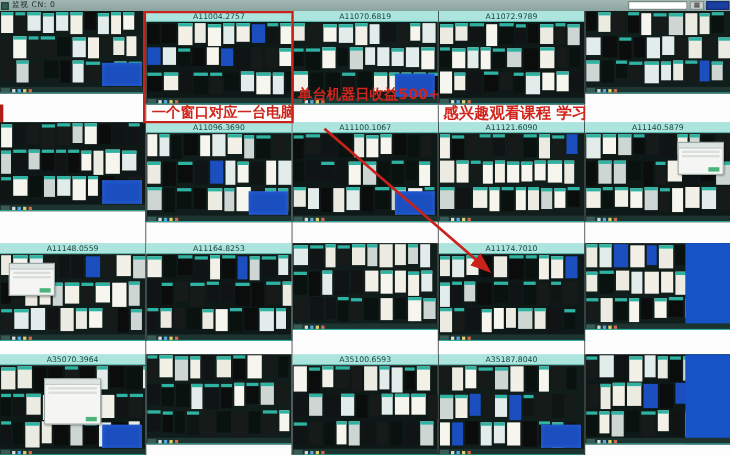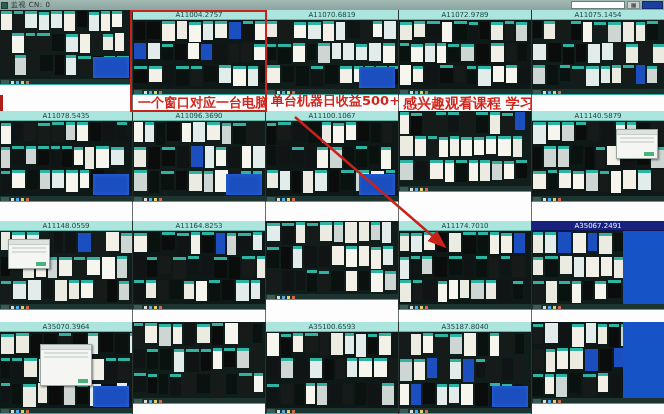--- a/index.html
+++ b/index.html
@@ -89,39 +89,37 @@
         <div class="panel">
           <div class="phead">A11072.9789</div>
           <div class="pbody" style="height: 75px; background: rgb(14, 25, 23);">
             <div class="thumbrow" style="height: 22px;"><div class="thumb" style="width: 12px; height: 18px; margin: 2px 1px 0px; background: rgb(236, 235, 226); border-top: 3px solid rgb(46, 178, 162);"></div><div class="thumb" style="width: 11px; height: 16px; margin: 1px 1px 0px; background: rgb(236, 235, 226); border-top: 3px solid rgb(46, 178, 162);"></div><div class="thumb" style="width: 13px; height: 16px; margin: 1px 1px 0px; background: rgb(17, 20, 20); border-top: 3px solid rgb(46, 178, 162);"></div><div class="thumb" style="width: 10px; height: 20px; margin: 2px 1px 0px; background: rgb(246, 245, 238);"></div><div class="thumb" style="width: 13px; height: 19px; margin: 1px 1px 0px; background: rgb(10, 18, 16); border-top: 3px solid rgb(46, 178, 162);"></div><div class="thumb" style="width: 9px; height: 17px; margin: 2px 1px 0px; background: rgb(17, 20, 20); border-top: 3px solid rgb(46, 178, 162);"></div><div class="thumb" style="width: 9px; height: 17px; margin: 2px 1px 0px; background: rgb(11, 13, 13);"></div><div class="thumb" style="width: 12px; height: 18px; margin: 2px 1px 0px; background: rgb(236, 235, 226); border-top: 3px solid rgb(46, 178, 162);"></div><div class="thumb" style="width: 9px; height: 20px; margin: 1px 1px 0px; background: rgb(22, 26, 25); border-top: 3px solid rgb(46, 178, 162);"></div><div class="thumb" style="width: 11px; height: 19px; margin: 2px 1px 0px; background: rgb(205, 214, 211); border-top: 3px solid rgb(46, 178, 162);"></div></div>
             <div class="thumbrow" style="height: 22px;"><div class="thumb" style="width: 9px; height: 18px; margin: 1px 1px 0px; background: rgb(10, 18, 16); border-top: 3px solid rgb(46, 178, 162);"></div><div class="thumb" style="width: 12px; height: 18px; margin: 2px 1px 0px; background: rgb(246, 245, 238); border-top: 3px solid rgb(46, 178, 162);"></div><div class="thumb" style="width: 10px; height: 19px; margin: 1px 1px 0px; background: rgb(226, 236, 234); border-top: 3px solid rgb(46, 178, 162);"></div><div class="thumb" style="width: 9px; height: 20px; margin: 1px 1px 0px; background: rgb(246, 245, 238); border-top: 3px solid rgb(46, 178, 162);"></div><div class="thumb" style="width: 11px; height: 18px; margin: 2px 1px 0px; background: rgb(10, 18, 16); border-top: 3px solid rgb(46, 178, 162);"></div><div class="thumb" style="width: 13px; height: 17px; margin: 2px 1px 0px; background: rgb(205, 214, 211); border-top: 3px solid rgb(46, 178, 162);"></div><div class="thumb" style="width: 13px; height: 20px; margin: 2px 1px 0px; background: rgb(11, 13, 13);"></div><div class="thumb" style="width: 13px; height: 19px; margin: 1px 1px 0px; background: rgb(242, 240, 231); border-top: 3px solid rgb(46, 178, 162);"></div><div class="thumb" style="width: 10px; height: 18px; margin: 1px 1px 0px; background: rgb(22, 26, 25);"></div><div class="thumb" style="width: 9px; height: 18px; margin: 1px 1px 0px; background: rgb(10, 18, 16);"></div></div>
             <div class="thumbrow" style="height: 22px;"><div class="thumb" style="width: 11px; height: 20px; margin: 1px 1px 0px; background: rgb(246, 245, 238);"></div><div class="thumb" style="width: 10px; height: 16px; margin: 2px 1px 0px; background: rgb(242, 240, 231); border-top: 3px solid rgb(46, 178, 162);"></div><div class="thumb" style="width: 13px; height: 20px; margin: 2px 1px 0px; background: rgb(17, 20, 20);"></div><div class="thumb" style="width: 13px; height: 18px; margin: 1px 1px 0px; background: rgb(11, 13, 13); border-top: 3px solid rgb(46, 178, 162);"></div><div class="thumb" style="width: 10px; height: 16px; margin: 2px 1px 0px; background: rgb(22, 26, 25);"></div><div class="thumb" style="width: 9px; height: 18px; margin: 2px 1px 0px; background: rgb(10, 18, 16); border-top: 3px solid rgb(46, 178, 162);"></div><div class="thumb" style="width: 13px; height: 20px; margin: 2px 1px 0px; background: rgb(226, 236, 234); border-top: 3px solid rgb(46, 178, 162);"></div><div class="thumb" style="width: 11px; height: 16px; margin: 2px 1px 0px; background: rgb(246, 245, 238);"></div><div class="thumb" style="width: 11px; height: 18px; margin: 1px 1px 0px; background: rgb(246, 245, 238); border-top: 3px solid rgb(46, 178, 162);"></div><div class="thumb" style="width: 11px; height: 18px; margin: 1px 1px 0px; background: rgb(17, 20, 20);"></div></div>
             <div class="strip"><span class="startbtn"></span><i style="background:#d8dcd9"></i><i style="background:#57a8e0"></i><i style="background:#decf6a"></i><i style="background:#d06a4e"></i></div>
           </div>
         </div>
         <div class="panel">
-          <div class="phead">A11075.1454</div>
           <div class="pbody" style="height: 75px; background: rgb(16, 29, 27);">
             <div class="thumbrow" style="height: 22px;"><div class="thumb" style="width: 9px; height: 17px; margin: 1px 1px 0px; background: rgb(11, 13, 13);"></div><div class="thumb" style="width: 11px; height: 18px; margin: 1px 1px 0px; background: rgb(236, 235, 226); border-top: 3px solid rgb(46, 178, 162);"></div><div class="thumb" style="width: 12px; height: 18px; margin: 2px 1px 0px; background: rgb(22, 26, 25);"></div><div class="thumb" style="width: 10px; height: 19px; margin: 1px 1px 0px; background: rgb(11, 13, 13); border-top: 3px solid rgb(46, 178, 162);"></div><div class="thumb" style="width: 9px; height: 20px; margin: 2px 1px 0px; background: rgb(246, 245, 238);"></div><div class="thumb" style="width: 12px; height: 16px; margin: 2px 1px 0px; background: rgb(22, 26, 25); border-top: 3px solid rgb(46, 178, 162);"></div><div class="thumb" style="width: 13px; height: 20px; margin: 2px 1px 0px; background: rgb(205, 214, 211); border-top: 3px solid rgb(46, 178, 162);"></div><div class="thumb" style="width: 11px; height: 20px; margin: 2px 1px 0px; background: rgb(236, 235, 226);"></div><div class="thumb" style="width: 9px; height: 19px; margin: 2px 1px 0px; background: rgb(236, 235, 226); border-top: 3px solid rgb(46, 178, 162);"></div><div class="thumb" style="width: 11px; height: 19px; margin: 1px 1px 0px; background: rgb(10, 18, 16); border-top: 3px solid rgb(46, 178, 162);"></div></div>
             <div class="thumbrow" style="height: 22px;"><div class="thumb" style="width: 13px; height: 16px; margin: 2px 1px 0px; background: rgb(226, 236, 234);"></div><div class="thumb" style="width: 13px; height: 19px; margin: 1px 1px 0px; background: rgb(11, 13, 13);"></div><div class="thumb" style="width: 11px; height: 20px; margin: 2px 1px 0px; background: rgb(11, 13, 13); border-top: 3px solid rgb(46, 178, 162);"></div><div class="thumb" style="width: 10px; height: 18px; margin: 2px 1px 0px; background: rgb(11, 13, 13);"></div><div class="thumb" style="width: 12px; height: 19px; margin: 2px 1px 0px; background: rgb(226, 236, 234);"></div><div class="thumb" style="width: 11px; height: 17px; margin: 1px 1px 0px; background: rgb(226, 236, 234);"></div><div class="thumb" style="width: 9px; height: 20px; margin: 2px 1px 0px; background: rgb(22, 26, 25);"></div><div class="thumb" style="width: 12px; height: 19px; margin: 2px 1px 0px; background: rgb(236, 235, 226); border-top: 3px solid rgb(46, 178, 162);"></div><div class="thumb" style="width: 11px; height: 18px; margin: 1px 1px 0px; background: rgb(22, 26, 25);"></div><div class="thumb" style="width: 11px; height: 19px; margin: 2px 1px 0px; background: rgb(236, 235, 226); border-top: 3px solid rgb(46, 178, 162);"></div></div>
             <div class="thumbrow" style="height: 22px;"><div class="thumb" style="width: 12px; height: 19px; margin: 1px 1px 0px; background: rgb(205, 214, 211); border-top: 3px solid rgb(46, 178, 162);"></div><div class="thumb" style="width: 11px; height: 20px; margin: 1px 1px 0px; background: rgb(10, 18, 16);"></div><div class="thumb" style="width: 10px; height: 16px; margin: 1px 1px 0px; background: rgb(10, 18, 16); border-top: 3px solid rgb(46, 178, 162);"></div><div class="thumb" style="width: 12px; height: 18px; margin: 2px 1px 0px; background: rgb(22, 26, 25); border-top: 3px solid rgb(46, 178, 162);"></div><div class="thumb" style="width: 13px; height: 20px; margin: 2px 1px 0px; background: rgb(226, 236, 234); border-top: 3px solid rgb(46, 178, 162);"></div><div class="thumb" style="width: 9px; height: 17px; margin: 2px 1px 0px; background: rgb(226, 236, 234); border-top: 3px solid rgb(46, 178, 162);"></div><div class="thumb" style="width: 9px; height: 18px; margin: 1px 1px 0px; background: rgb(236, 235, 226); border-top: 3px solid rgb(46, 178, 162);"></div><div class="thumb" style="width: 11px; height: 17px; margin: 1px 1px 0px; background: rgb(22, 26, 25); border-top: 3px solid rgb(46, 178, 162);"></div><div class="thumb" style="width: 9px; height: 19px; margin: 1px 1px 0px; background: rgb(27, 79, 192);"></div><div class="thumb" style="width: 10px; height: 17px; margin: 2px 1px 0px; background: rgb(205, 214, 211); border-top: 3px solid rgb(46, 178, 162);"></div></div>
             <div class="strip"><span class="startbtn"></span><i style="background:#d8dcd9"></i><i style="background:#57a8e0"></i><i style="background:#decf6a"></i><i style="background:#d06a4e"></i></div>
           </div>
         </div>
       </div>
       <div class="gaprow" style="height: 16px;">
         <div class="gapcell"></div>
         <div class="gapcell"></div>
         <div class="gapcell"></div>
         <div class="gapcell"></div>
         <div class="gapcell"></div>
       </div>
       <div class="trow" id="trow1">
         <div class="panel">
-          <div class="phead">A11078.5435</div>
           <div class="pbody" style="height: 81px; background: rgb(14, 25, 23);">
             <div class="thumbrow" style="height: 24px;"><div class="thumb" style="width: 10px; height: 21px; margin: 2px 1px 0px; background: rgb(246, 245, 238); border-top: 3px solid rgb(46, 178, 162);"></div><div class="thumb" style="width: 9px; height: 18px; margin: 1px 1px 0px; background: rgb(17, 20, 20);"></div><div class="thumb" style="width: 12px; height: 18px; margin: 2px 1px 0px; background: rgb(22, 26, 25);"></div><div class="thumb" style="width: 12px; height: 21px; margin: 2px 1px 0px; background: rgb(22, 26, 25); border-top: 3px solid rgb(46, 178, 162);"></div><div class="thumb" style="width: 12px; height: 20px; margin: 1px 1px 0px; background: rgb(22, 26, 25); border-top: 3px solid rgb(46, 178, 162);"></div><div class="thumb" style="width: 9px; height: 18px; margin: 1px 1px 0px; background: rgb(205, 214, 211); border-top: 3px solid rgb(46, 178, 162);"></div><div class="thumb" style="width: 11px; height: 19px; margin: 1px 1px 0px; background: rgb(246, 245, 238); border-top: 3px solid rgb(46, 178, 162);"></div><div class="thumb" style="width: 11px; height: 18px; margin: 2px 1px 0px; background: rgb(11, 13, 13);"></div><div class="thumb" style="width: 12px; height: 20px; margin: 1px 1px 0px; background: rgb(17, 20, 20);"></div><div class="thumb" style="width: 10px; height: 19px; margin: 1px 1px 0px; background: rgb(17, 20, 20); border-top: 3px solid rgb(46, 178, 162);"></div></div>
             <div class="thumbrow" style="height: 24px;"><div class="thumb" style="width: 9px; height: 21px; margin: 2px 1px 0px; background: rgb(205, 214, 211); border-top: 3px solid rgb(46, 178, 162);"></div><div class="thumb" style="width: 12px; height: 18px; margin: 1px 1px 0px; background: rgb(17, 20, 20); border-top: 3px solid rgb(46, 178, 162);"></div><div class="thumb" style="width: 10px; height: 18px; margin: 1px 1px 0px; background: rgb(205, 214, 211); border-top: 3px solid rgb(46, 178, 162);"></div><div class="thumb" style="width: 11px; height: 19px; margin: 1px 1px 0px; background: rgb(11, 13, 13); border-top: 3px solid rgb(46, 178, 162);"></div><div class="thumb" style="width: 9px; height: 22px; margin: 1px 1px 0px; background: rgb(17, 20, 20); border-top: 3px solid rgb(46, 178, 162);"></div><div class="thumb" style="width: 10px; height: 21px; margin: 1px 1px 0px; background: rgb(11, 13, 13); border-top: 3px solid rgb(46, 178, 162);"></div><div class="thumb" style="width: 9px; height: 18px; margin: 2px 1px 0px; background: rgb(246, 245, 238); border-top: 3px solid rgb(46, 178, 162);"></div><div class="thumb" style="width: 9px; height: 22px; margin: 2px 1px 0px; background: rgb(236, 235, 226);"></div><div class="thumb" style="width: 13px; height: 22px; margin: 1px 1px 0px; background: rgb(246, 245, 238); border-top: 3px solid rgb(46, 178, 162);"></div><div class="thumb" style="width: 13px; height: 18px; margin: 2px 1px 0px; background: rgb(226, 236, 234); border-top: 3px solid rgb(46, 178, 162);"></div></div>
             <div class="thumbrow" style="height: 24px;"><div class="thumb" style="width: 9px; height: 21px; margin: 2px 1px 0px; background: rgb(17, 20, 20); border-top: 3px solid rgb(46, 178, 162);"></div><div class="thumb" style="width: 13px; height: 18px; margin: 1px 1px 0px; background: rgb(246, 245, 238); border-top: 3px solid rgb(46, 178, 162);"></div><div class="thumb" style="width: 11px; height: 19px; margin: 1px 1px 0px; background: rgb(10, 18, 16);"></div><div class="thumb" style="width: 10px; height: 19px; margin: 1px 1px 0px; background: rgb(205, 214, 211); border-top: 3px solid rgb(46, 178, 162);"></div><div class="thumb" style="width: 12px; height: 18px; margin: 1px 1px 0px; background: rgb(226, 236, 234); border-top: 3px solid rgb(46, 178, 162);"></div><div class="thumb" style="width: 12px; height: 22px; margin: 1px 1px 0px; background: rgb(246, 245, 238); border-top: 3px solid rgb(46, 178, 162);"></div><div class="thumb" style="width: 9px; height: 18px; margin: 1px 1px 0px; background: rgb(246, 245, 238); border-top: 3px solid rgb(46, 178, 162);"></div><div class="thumb" style="width: 13px; height: 18px; margin: 1px 1px 0px; background: rgb(11, 13, 13);"></div><div class="thumb" style="width: 9px; height: 18px; margin: 2px 1px 0px; background: rgb(17, 20, 20);"></div><div class="thumb" style="width: 13px; height: 22px; margin: 1px 1px 0px; background: rgb(22, 26, 25);"></div></div>
             <div class="bluetile" style="width: 36px; height: 21px; right: 3px; bottom: 7px;"></div>
             <div class="strip"><span class="startbtn"></span><i style="background:#d8dcd9"></i><i style="background:#57a8e0"></i><i style="background:#decf6a"></i><i style="background:#d06a4e"></i></div>
           </div>
         </div>
         <div class="panel">
           <div class="phead">A11096.3690</div>
@@ -137,20 +135,21 @@
           <div class="phead">A11100.1067</div>
           <div class="pbody" style="height: 81px; background: rgb(14, 25, 23);">
             <div class="thumbrow" style="height: 24px;"><div class="thumb" style="width: 9px; height: 22px; margin: 2px 1px 0px; background: rgb(11, 13, 13); border-top: 3px solid rgb(46, 178, 162);"></div><div class="thumb" style="width: 13px; height: 18px; margin: 1px 1px 0px; background: rgb(22, 26, 25); border-top: 3px solid rgb(46, 178, 162);"></div><div class="thumb" style="width: 13px; height: 19px; margin: 2px 1px 0px; background: rgb(17, 20, 20);"></div><div class="thumb" style="width: 12px; height: 21px; margin: 1px 1px 0px; background: rgb(10, 18, 16);"></div><div class="thumb" style="width: 9px; height: 21px; margin: 1px 1px 0px; background: rgb(236, 235, 226); border-top: 3px solid rgb(46, 178, 162);"></div><div class="thumb" style="width: 11px; height: 20px; margin: 2px 1px 0px; background: rgb(246, 245, 238); border-top: 3px solid rgb(46, 178, 162);"></div><div class="thumb" style="width: 10px; height: 18px; margin: 1px 1px 0px; background: rgb(246, 245, 238); border-top: 3px solid rgb(46, 178, 162);"></div><div class="thumb" style="width: 11px; height: 19px; margin: 1px 1px 0px; background: rgb(11, 13, 13);"></div><div class="thumb" style="width: 10px; height: 20px; margin: 2px 1px 0px; background: rgb(10, 18, 16);"></div><div class="thumb" style="width: 9px; height: 20px; margin: 2px 1px 0px; background: rgb(22, 26, 25);"></div></div>
             <div class="thumbrow" style="height: 24px;"><div class="thumb" style="width: 9px; height: 19px; margin: 1px 1px 0px; background: rgb(10, 18, 16);"></div><div class="thumb" style="width: 12px; height: 18px; margin: 1px 1px 0px; background: rgb(17, 20, 20);"></div><div class="thumb" style="width: 12px; height: 18px; margin: 2px 1px 0px; background: rgb(17, 20, 20); border-top: 3px solid rgb(46, 178, 162);"></div><div class="thumb" style="width: 9px; height: 21px; margin: 1px 1px 0px; background: rgb(17, 20, 20);"></div><div class="thumb" style="width: 11px; height: 21px; margin: 2px 1px 0px; background: rgb(246, 245, 238); border-top: 3px solid rgb(46, 178, 162);"></div><div class="thumb" style="width: 12px; height: 21px; margin: 2px 1px 0px; background: rgb(205, 214, 211); border-top: 3px solid rgb(46, 178, 162);"></div><div class="thumb" style="width: 10px; height: 22px; margin: 2px 1px 0px; background: rgb(10, 18, 16);"></div><div class="thumb" style="width: 11px; height: 21px; margin: 1px 1px 0px; background: rgb(10, 18, 16); border-top: 3px solid rgb(46, 178, 162);"></div><div class="thumb" style="width: 10px; height: 18px; margin: 1px 1px 0px; background: rgb(10, 18, 16);"></div><div class="thumb" style="width: 10px; height: 22px; margin: 2px 1px 0px; background: rgb(246, 245, 238); border-top: 3px solid rgb(46, 178, 162);"></div></div>
             <div class="thumbrow" style="height: 24px;"><div class="thumb" style="width: 11px; height: 18px; margin: 1px 1px 0px; background: rgb(236, 235, 226); border-top: 3px solid rgb(46, 178, 162);"></div><div class="thumb" style="width: 10px; height: 19px; margin: 2px 1px 0px; background: rgb(226, 236, 234);"></div><div class="thumb" style="width: 9px; height: 22px; margin: 2px 1px 0px; background: rgb(11, 13, 13);"></div><div class="thumb" style="width: 10px; height: 22px; margin: 2px 1px 0px; background: rgb(236, 235, 226);"></div><div class="thumb" style="width: 12px; height: 21px; margin: 1px 1px 0px; background: rgb(226, 236, 234); border-top: 3px solid rgb(46, 178, 162);"></div><div class="thumb" style="width: 10px; height: 22px; margin: 1px 1px 0px; background: rgb(11, 13, 13);"></div><div class="thumb" style="width: 13px; height: 20px; margin: 1px 1px 0px; background: rgb(10, 18, 16); border-top: 3px solid rgb(46, 178, 162);"></div><div class="thumb" style="width: 13px; height: 21px; margin: 1px 1px 0px; background: rgb(205, 214, 211); border-top: 3px solid rgb(46, 178, 162);"></div><div class="thumb" style="width: 13px; height: 19px; margin: 2px 1px 0px; background: rgb(242, 240, 231);"></div><div class="thumb" style="width: 9px; height: 19px; margin: 1px 1px 0px; background: rgb(17, 20, 20); border-top: 3px solid rgb(46, 178, 162);"></div></div>
             <div class="bluetile" style="width: 36px; height: 21px; right: 3px; bottom: 7px;"></div>
             <div class="strip"><span class="startbtn"></span><i style="background:#d8dcd9"></i><i style="background:#57a8e0"></i><i style="background:#decf6a"></i><i style="background:#d06a4e"></i></div>
           </div>
         </div>
         <div class="panel">
+          <div class="phead">A11121.6090</div>
           <div class="pbody" style="height: 81px; background: rgb(16, 29, 27);">
             <div class="thumbrow" style="height: 24px;"><div class="thumb" style="width: 9px; height: 22px; margin: 1px 1px 0px; background: rgb(242, 240, 231); border-top: 3px solid rgb(46, 178, 162);"></div><div class="thumb" style="width: 11px; height: 22px; margin: 2px 1px 0px; background: rgb(11, 13, 13); border-top: 3px solid rgb(46, 178, 162);"></div><div class="thumb" style="width: 10px; height: 19px; margin: 2px 1px 0px; background: rgb(22, 26, 25);"></div><div class="thumb" style="width: 10px; height: 21px; margin: 1px 1px 0px; background: rgb(22, 26, 25); border-top: 3px solid rgb(46, 178, 162);"></div><div class="thumb" style="width: 11px; height: 20px; margin: 1px 1px 0px; background: rgb(17, 20, 20); border-top: 3px solid rgb(46, 178, 162);"></div><div class="thumb" style="width: 13px; height: 20px; margin: 1px 1px 0px; background: rgb(22, 26, 25);"></div><div class="thumb" style="width: 12px; height: 21px; margin: 1px 1px 0px; background: rgb(10, 18, 16); border-top: 3px solid rgb(46, 178, 162);"></div><div class="thumb" style="width: 10px; height: 22px; margin: 1px 1px 0px; background: rgb(236, 235, 226); border-top: 3px solid rgb(46, 178, 162);"></div><div class="thumb" style="width: 11px; height: 21px; margin: 2px 1px 0px; background: rgb(22, 26, 25); border-top: 3px solid rgb(46, 178, 162);"></div><div class="thumb" style="width: 10px; height: 18px; margin: 1px 1px 0px; background: rgb(27, 79, 192);"></div></div>
             <div class="thumbrow" style="height: 24px;"><div class="thumb" style="width: 13px; height: 20px; margin: 1px 1px 0px; background: rgb(236, 235, 226);"></div><div class="thumb" style="width: 11px; height: 20px; margin: 1px 1px 0px; background: rgb(242, 240, 231); border-top: 3px solid rgb(46, 178, 162);"></div><div class="thumb" style="width: 9px; height: 19px; margin: 1px 1px 0px; background: rgb(22, 26, 25); border-top: 3px solid rgb(46, 178, 162);"></div><div class="thumb" style="width: 9px; height: 20px; margin: 2px 1px 0px; background: rgb(246, 245, 238); border-top: 3px solid rgb(46, 178, 162);"></div><div class="thumb" style="width: 9px; height: 20px; margin: 1px 1px 0px; background: rgb(242, 240, 231); border-top: 3px solid rgb(46, 178, 162);"></div><div class="thumb" style="width: 11px; height: 19px; margin: 2px 1px 0px; background: rgb(246, 245, 238); border-top: 3px solid rgb(46, 178, 162);"></div><div class="thumb" style="width: 10px; height: 18px; margin: 2px 1px 0px; background: rgb(246, 245, 238); border-top: 3px solid rgb(46, 178, 162);"></div><div class="thumb" style="width: 10px; height: 18px; margin: 1px 1px 0px; background: rgb(246, 245, 238); border-top: 3px solid rgb(46, 178, 162);"></div><div class="thumb" style="width: 13px; height: 20px; margin: 1px 1px 0px; background: rgb(246, 245, 238); border-top: 3px solid rgb(46, 178, 162);"></div><div class="thumb" style="width: 9px; height: 21px; margin: 1px 1px 0px; background: rgb(236, 235, 226); border-top: 3px solid rgb(46, 178, 162);"></div></div>
             <div class="thumbrow" style="height: 24px;"><div class="thumb" style="width: 13px; height: 20px; margin: 1px 1px 0px; background: rgb(205, 214, 211); border-top: 3px solid rgb(46, 178, 162);"></div><div class="thumb" style="width: 13px; height: 19px; margin: 2px 1px 0px; background: rgb(17, 20, 20);"></div><div class="thumb" style="width: 13px; height: 19px; margin: 1px 1px 0px; background: rgb(242, 240, 231); border-top: 3px solid rgb(46, 178, 162);"></div><div class="thumb" style="width: 9px; height: 22px; margin: 1px 1px 0px; background: rgb(246, 245, 238); border-top: 3px solid rgb(46, 178, 162);"></div><div class="thumb" style="width: 11px; height: 22px; margin: 1px 1px 0px; background: rgb(10, 18, 16); border-top: 3px solid rgb(46, 178, 162);"></div><div class="thumb" style="width: 9px; height: 21px; margin: 1px 1px 0px; background: rgb(246, 245, 238); border-top: 3px solid rgb(46, 178, 162);"></div><div class="thumb" style="width: 10px; height: 21px; margin: 1px 1px 0px; background: rgb(236, 235, 226); border-top: 3px solid rgb(46, 178, 162);"></div><div class="thumb" style="width: 10px; height: 19px; margin: 2px 1px 0px; background: rgb(205, 214, 211); border-top: 3px solid rgb(46, 178, 162);"></div><div class="thumb" style="width: 10px; height: 18px; margin: 2px 1px 0px; background: rgb(246, 245, 238); border-top: 3px solid rgb(46, 178, 162);"></div><div class="thumb" style="width: 11px; height: 18px; margin: 1px 1px 0px; background: rgb(11, 13, 13); border-top: 3px solid rgb(46, 178, 162);"></div></div>
             <div class="strip"><span class="startbtn"></span><i style="background:#d8dcd9"></i><i style="background:#57a8e0"></i><i style="background:#decf6a"></i><i style="background:#d06a4e"></i></div>
           </div>
         </div>
         <div class="panel">
           <div class="phead">A11140.5879</div>
           <div class="pbody" style="height: 81px; background: rgb(14, 25, 23);">
@@ -210,21 +209,20 @@
         <div class="panel">
           <div class="phead">A11174.7010</div>
           <div class="pbody" style="height: 79px; background: rgb(14, 25, 23);">
             <div class="thumbrow" style="height: 24px;"><div class="thumb" style="width: 9px; height: 18px; margin: 2px 1px 0px; background: rgb(236, 235, 226); border-top: 3px solid rgb(46, 178, 162);"></div><div class="thumb" style="width: 11px; height: 19px; margin: 2px 1px 0px; background: rgb(226, 236, 234); border-top: 3px solid rgb(46, 178, 162);"></div><div class="thumb" style="width: 11px; height: 18px; margin: 1px 1px 0px; background: rgb(242, 240, 231); border-top: 3px solid rgb(46, 178, 162);"></div><div class="thumb" style="width: 10px; height: 19px; margin: 2px 1px 0px; background: rgb(11, 13, 13);"></div><div class="thumb" style="width: 12px; height: 19px; margin: 2px 1px 0px; background: rgb(236, 235, 226);"></div><div class="thumb" style="width: 13px; height: 22px; margin: 1px 1px 0px; background: rgb(11, 13, 13); border-top: 3px solid rgb(46, 178, 162);"></div><div class="thumb" style="width: 10px; height: 22px; margin: 1px 1px 0px; background: rgb(10, 18, 16); border-top: 3px solid rgb(46, 178, 162);"></div><div class="thumb" style="width: 9px; height: 22px; margin: 1px 1px 0px; background: rgb(242, 240, 231); border-top: 3px solid rgb(46, 178, 162);"></div><div class="thumb" style="width: 11px; height: 20px; margin: 2px 1px 0px; background: rgb(242, 240, 231); border-top: 3px solid rgb(46, 178, 162);"></div><div class="thumb" style="width: 11px; height: 20px; margin: 2px 1px 0px; background: rgb(27, 79, 192);"></div></div>
             <div class="thumbrow" style="height: 24px;"><div class="thumb" style="width: 9px; height: 22px; margin: 2px 1px 0px; background: rgb(226, 236, 234); border-top: 3px solid rgb(46, 178, 162);"></div><div class="thumb" style="width: 9px; height: 22px; margin: 1px 1px 0px; background: rgb(17, 20, 20); border-top: 3px solid rgb(46, 178, 162);"></div><div class="thumb" style="width: 10px; height: 18px; margin: 1px 1px 0px; background: rgb(205, 214, 211); border-top: 3px solid rgb(46, 178, 162);"></div><div class="thumb" style="width: 13px; height: 20px; margin: 2px 1px 0px; background: rgb(11, 13, 13);"></div><div class="thumb" style="width: 13px; height: 19px; margin: 1px 1px 0px; background: rgb(10, 18, 16); border-top: 3px solid rgb(46, 178, 162);"></div><div class="thumb" style="width: 10px; height: 20px; margin: 2px 1px 0px; background: rgb(17, 20, 20);"></div><div class="thumb" style="width: 11px; height: 21px; margin: 1px 1px 0px; background: rgb(10, 18, 16); border-top: 3px solid rgb(46, 178, 162);"></div><div class="thumb" style="width: 10px; height: 22px; margin: 2px 1px 0px; background: rgb(22, 26, 25);"></div><div class="thumb" style="width: 9px; height: 18px; margin: 1px 1px 0px; background: rgb(17, 20, 20); border-top: 3px solid rgb(46, 178, 162);"></div><div class="thumb" style="width: 13px; height: 21px; margin: 1px 1px 0px; background: rgb(22, 26, 25);"></div></div>
             <div class="thumbrow" style="height: 24px;"><div class="thumb" style="width: 11px; height: 22px; margin: 1px 1px 0px; background: rgb(236, 235, 226); border-top: 3px solid rgb(46, 178, 162);"></div><div class="thumb" style="width: 9px; height: 21px; margin: 1px 1px 0px; background: rgb(22, 26, 25); border-top: 3px solid rgb(46, 178, 162);"></div><div class="thumb" style="width: 12px; height: 20px; margin: 1px 1px 0px; background: rgb(17, 20, 20);"></div><div class="thumb" style="width: 9px; height: 21px; margin: 2px 1px 0px; background: rgb(246, 245, 238); border-top: 3px solid rgb(46, 178, 162);"></div><div class="thumb" style="width: 9px; height: 19px; margin: 1px 1px 0px; background: rgb(246, 245, 238);"></div><div class="thumb" style="width: 9px; height: 18px; margin: 1px 1px 0px; background: rgb(236, 235, 226);"></div><div class="thumb" style="width: 13px; height: 19px; margin: 1px 1px 0px; background: rgb(205, 214, 211); border-top: 3px solid rgb(46, 178, 162);"></div><div class="thumb" style="width: 10px; height: 19px; margin: 1px 1px 0px; background: rgb(236, 235, 226); border-top: 3px solid rgb(46, 178, 162);"></div><div class="thumb" style="width: 13px; height: 22px; margin: 1px 1px 0px; background: rgb(17, 20, 20);"></div><div class="thumb" style="width: 10px; height: 18px; margin: 2px 1px 0px; background: rgb(10, 18, 16); border-top: 3px solid rgb(46, 178, 162);"></div></div>
             <div class="strip"><span class="startbtn"></span><i style="background:#d8dcd9"></i><i style="background:#57a8e0"></i><i style="background:#decf6a"></i><i style="background:#d06a4e"></i></div>
           </div>
         </div>
         <div class="panel">
-          <div class="phead sel">A35067.2491</div>
           <div class="pbody" style="height: 79px; background: rgb(16, 29, 27);">
             <div class="thumbrow" style="height: 24px;"><div class="thumb" style="width: 10px; height: 21px; margin: 1px 1px 0px; background: rgb(236, 235, 226); border-top: 3px solid rgb(46, 178, 162);"></div><div class="thumb" style="width: 11px; height: 21px; margin: 1px 1px 0px; background: rgb(226, 236, 234); border-top: 3px solid rgb(46, 178, 162);"></div><div class="thumb" style="width: 13px; height: 21px; margin: 1px 1px 0px; background: rgb(27, 79, 192);"></div><div class="thumb" style="width: 13px; height: 20px; margin: 2px 1px 0px; background: rgb(242, 240, 231);"></div><div class="thumb" style="width: 9px; height: 18px; margin: 2px 1px 0px; background: rgb(27, 79, 192);"></div><div class="thumb" style="width: 13px; height: 21px; margin: 2px 1px 0px; background: rgb(236, 235, 226); border-top: 3px solid rgb(46, 178, 162);"></div><div class="thumb" style="width: 12px; height: 18px; margin: 2px 1px 0px; background: rgb(10, 18, 16);"></div><div class="thumb" style="width: 12px; height: 18px; margin: 1px 1px 0px; background: rgb(242, 240, 231); border-top: 3px solid rgb(46, 178, 162);"></div><div class="thumb" style="width: 11px; height: 21px; margin: 1px 1px 0px; background: rgb(10, 18, 16);"></div><div class="thumb" style="width: 10px; height: 20px; margin: 1px 1px 0px; background: rgb(22, 26, 25); border-top: 3px solid rgb(46, 178, 162);"></div></div>
             <div class="thumbrow" style="height: 24px;"><div class="thumb" style="width: 10px; height: 18px; margin: 2px 1px 0px; background: rgb(236, 235, 226); border-top: 3px solid rgb(46, 178, 162);"></div><div class="thumb" style="width: 13px; height: 21px; margin: 1px 1px 0px; background: rgb(10, 18, 16); border-top: 3px solid rgb(46, 178, 162);"></div><div class="thumb" style="width: 12px; height: 18px; margin: 1px 1px 0px; background: rgb(236, 235, 226);"></div><div class="thumb" style="width: 10px; height: 20px; margin: 2px 1px 0px; background: rgb(226, 236, 234);"></div><div class="thumb" style="width: 13px; height: 20px; margin: 2px 1px 0px; background: rgb(242, 240, 231);"></div><div class="thumb" style="width: 11px; height: 19px; margin: 2px 1px 0px; background: rgb(242, 240, 231);"></div><div class="thumb" style="width: 12px; height: 21px; margin: 2px 1px 0px; background: rgb(236, 235, 226); border-top: 3px solid rgb(46, 178, 162);"></div><div class="thumb" style="width: 13px; height: 19px; margin: 2px 1px 0px; background: rgb(10, 18, 16);"></div><div class="thumb" style="width: 10px; height: 19px; margin: 1px 1px 0px; background: rgb(246, 245, 238); border-top: 3px solid rgb(46, 178, 162);"></div><div class="thumb" style="width: 13px; height: 18px; margin: 1px 1px 0px; background: rgb(10, 18, 16); border-top: 3px solid rgb(46, 178, 162);"></div></div>
             <div class="thumbrow" style="height: 24px;"><div class="thumb" style="width: 11px; height: 21px; margin: 2px 1px 0px; background: rgb(22, 26, 25); border-top: 3px solid rgb(46, 178, 162);"></div><div class="thumb" style="width: 11px; height: 22px; margin: 2px 1px 0px; background: rgb(236, 235, 226);"></div><div class="thumb" style="width: 11px; height: 20px; margin: 2px 1px 0px; background: rgb(10, 18, 16); border-top: 3px solid rgb(46, 178, 162);"></div><div class="thumb" style="width: 9px; height: 22px; margin: 2px 1px 0px; background: rgb(246, 245, 238); border-top: 3px solid rgb(46, 178, 162);"></div><div class="thumb" style="width: 10px; height: 19px; margin: 2px 1px 0px; background: rgb(11, 13, 13);"></div><div class="thumb" style="width: 11px; height: 18px; margin: 2px 1px 0px; background: rgb(246, 245, 238); border-top: 3px solid rgb(46, 178, 162);"></div><div class="thumb" style="width: 13px; height: 18px; margin: 1px 1px 0px; background: rgb(11, 13, 13); border-top: 3px solid rgb(46, 178, 162);"></div><div class="thumb" style="width: 10px; height: 18px; margin: 2px 1px 0px; background: rgb(226, 236, 234); border-top: 3px solid rgb(46, 178, 162);"></div><div class="thumb" style="width: 9px; height: 21px; margin: 2px 1px 0px; background: rgb(246, 245, 238); border-top: 3px solid rgb(46, 178, 162);"></div><div class="thumb" style="width: 11px; height: 22px; margin: 2px 1px 0px; background: rgb(11, 13, 13);"></div></div>
             <div class="bluedesk" style="width: 31%;"></div>
             <div class="strip"><span class="startbtn"></span><i style="background:#d8dcd9"></i><i style="background:#57a8e0"></i><i style="background:#decf6a"></i><i style="background:#d06a4e"></i></div>
           </div>
         </div>
       </div>
       <div class="gaprow" style="height: 12px;">
@@ -286,21 +284,21 @@
             <div class="bluedesk" style="width: 31%;"></div>
             <div class="strip"><span class="startbtn"></span><i style="background:#d8dcd9"></i><i style="background:#57a8e0"></i><i style="background:#decf6a"></i><i style="background:#d06a4e"></i></div>
           </div>
         </div>
       </div>
     </div>
 
   <div class="redbox" style="left:130px;top:10px;width:137px;height:102px;"></div>
   <div class="redtick" style="left:0;top:95px;width:3px;height:16px;"></div>
   <div class="redtext" style="left:138px;top:95px;">一个窗口对应一台电脑</div>
-  <div class="redtext" style="left:271px;top:93px;">单台机器日收益500+</div>
+  <div class="redtext" style="left:271px;top:79px;">单台机器日收益500+</div>
   <div class="redtext" style="left:403px;top:95px;font-size:14px;">感兴趣观看课程 学习</div>
   <svg id="arrow" width="664" height="414">
     <defs>
       <marker id="ah" markerWidth="9" markerHeight="8" refX="6" refY="3" orient="auto">
         <path d="M0,0 L8,3 L0,6 z" fill="#c9221b"></path>
       </marker>
     </defs>
     <line x1="295" y1="117" x2="443" y2="245" stroke="#c9221b" stroke-width="2.4" marker-end="url(#ah)"></line>
   </svg>
 </div>

